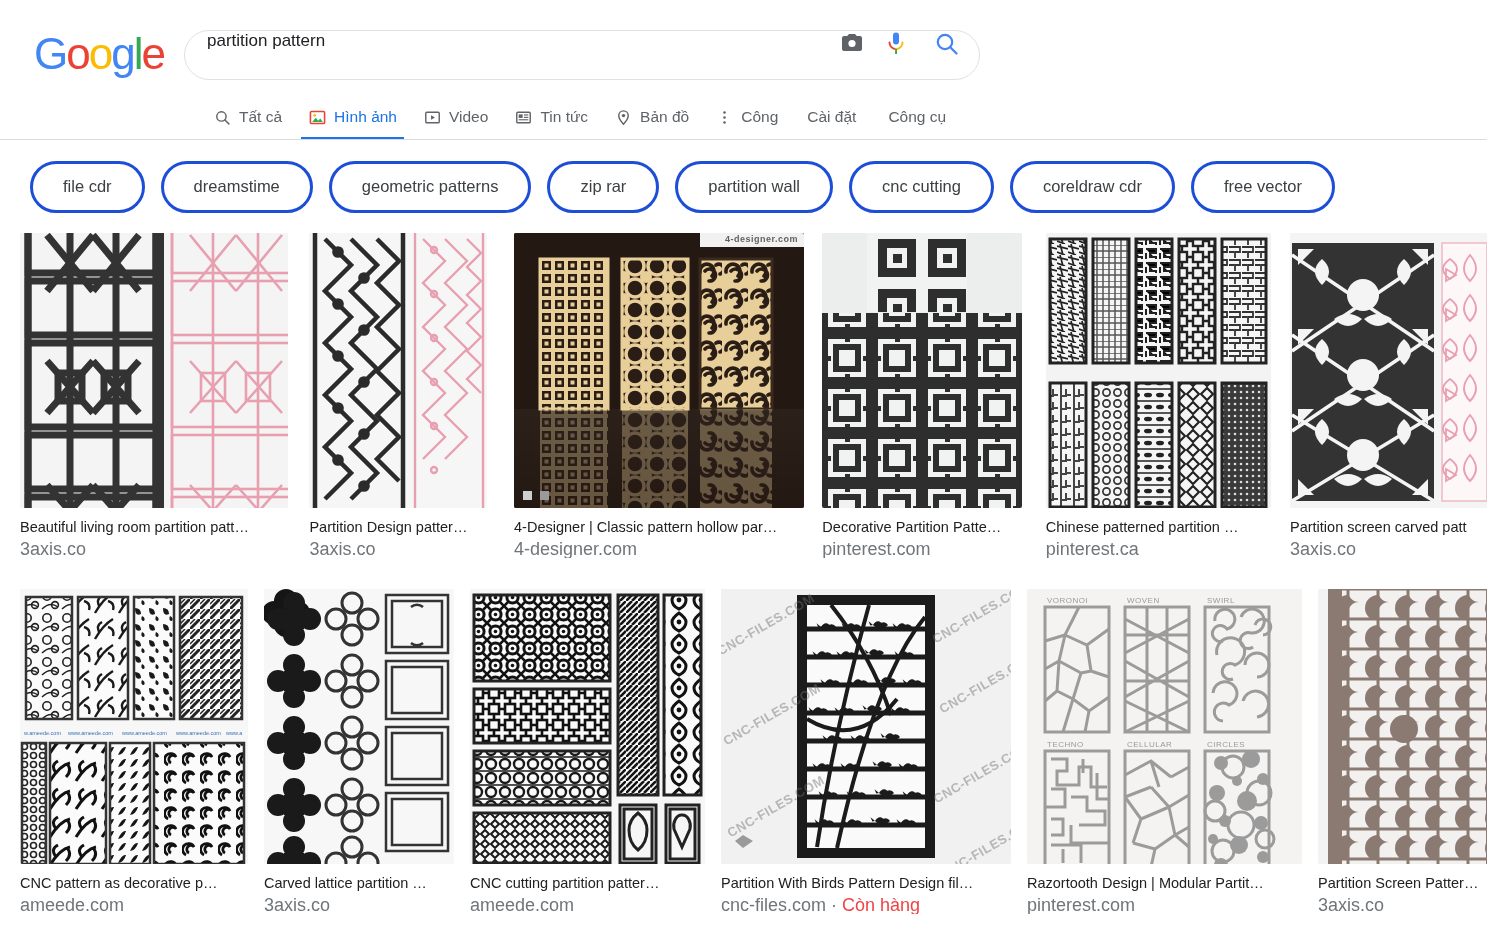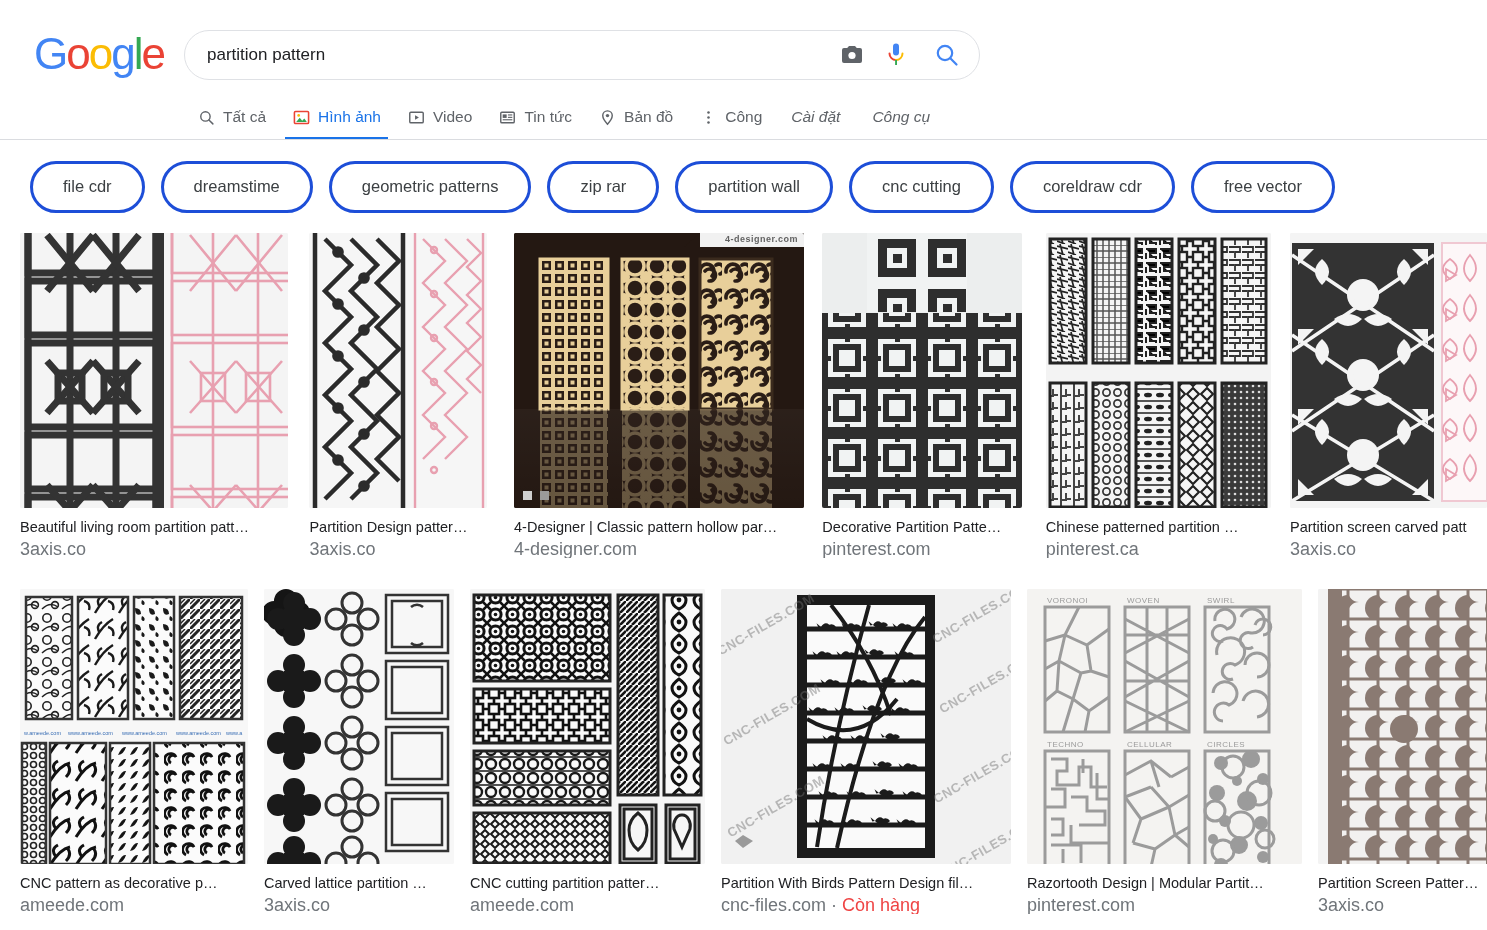--- a/index.html
+++ b/index.html
@@ -22,50 +22,50 @@
     margin-left:8px;
   }
   .logo span { display:inline-block; }
   .g1{color:#4285F4;} .g2{color:#EA4335;} .g3{color:#FBBC05;}
   .g4{color:#4285F4;} .g5{color:#34A853;} .g6{color:#EA4335;}
 
   .searchbox {
     position:absolute; left:184px; top:30px;
     width:796px; height:50px;
     border:1px solid #dfe1e5; border-radius:25px;
-    background:#fff; display:flex; align-items:center;
+    background:#fff; display:flex; align-items:flex-start;
   }
   .search-input-text {
     flex:1; padding-left:22px;
     font-size:17px; color:#202124;
     white-space:nowrap; overflow:hidden;
   }
   .sb-icon { display:flex; align-items:center; justify-content:center; }
   .sb-cam { width:42px; }
   .sb-mic { width:46px; }
   .sb-mag { width:56px; margin-right:4px; }
 
   
   .navtabs {
-    position:absolute; left:184px; top:94px;
+    position:absolute; left:200px; top:94px;
     display:flex; align-items:flex-end; height:46px;
   }
   .tab {
     display:flex; align-items:center; gap:8px;
     height:46px; padding:0 13px;
     font-size:15.5px; color:#5f6368;
     position:relative; cursor:pointer;
     white-space:nowrap;
   }
   .tab.active { color:#1a73e8; }
   .tab.active::after {
     content:""; position:absolute; left:6px; right:6px; bottom:0;
     height:3px; background:#1a73e8;
   }
-  .tab-plain { padding:0 16px;font-style:italic; }
+  .tab-plain { padding:0 16px; }
   .tab-icon { display:inline-flex; width:18px; height:18px; align-items:center; justify-content:center; }
   .hdr-divider {
     position:absolute; left:0; right:0; top:139px;
     height:1px; background:#dadce0;
   }
 
   
   .chips {
     position:absolute; left:0; top:140px; right:0; height:93px;
     display:flex; align-items:center; gap:16px;

